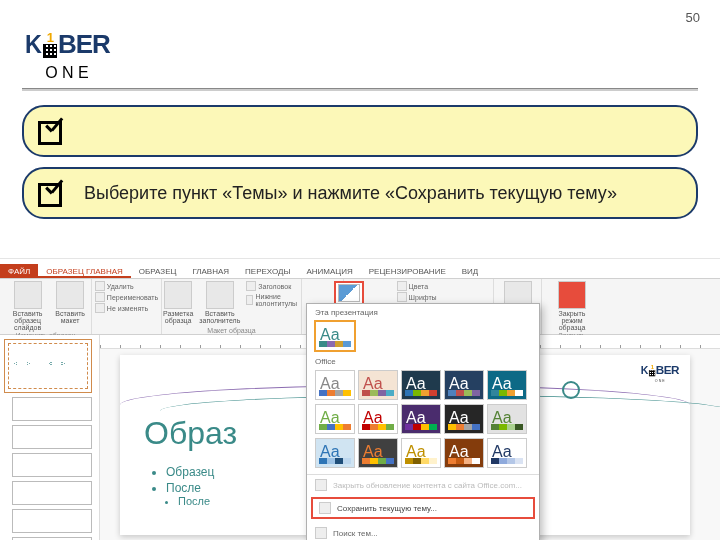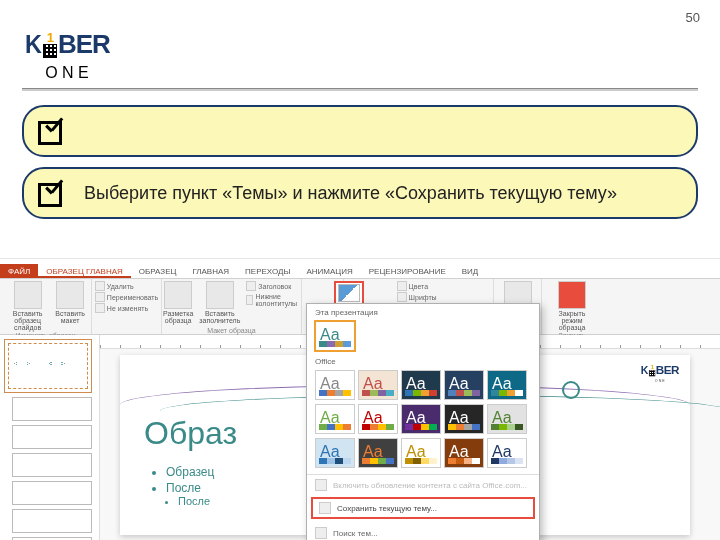--- a/index.html
+++ b/index.html
@@ -513,21 +513,21 @@
             <span style="background:#203864"></span>
             <span style="background:#8faadc"></span>
             <span style="background:#b4c7e7"></span>
             <span style="background:#dae3f3"></span>
           </div>
         </div>
     </div>
     <div class="gallery-footer">
       <div class="opt disabled">
           <span class="oi"></span>
-          <span>Включить обновление контента с сайта Office.com...</span>
+          <span>Закрыть обновление контента с сайта Office.com...</span>
         </div>
       <div class="opt hl">
           <span class="oi"></span>
           <span>Сохранить текущую тему...</span>
         </div>
       <div class="opt">
           <span class="oi"></span>
           <span>Поиск тем...</span>
         </div>
     </div>

